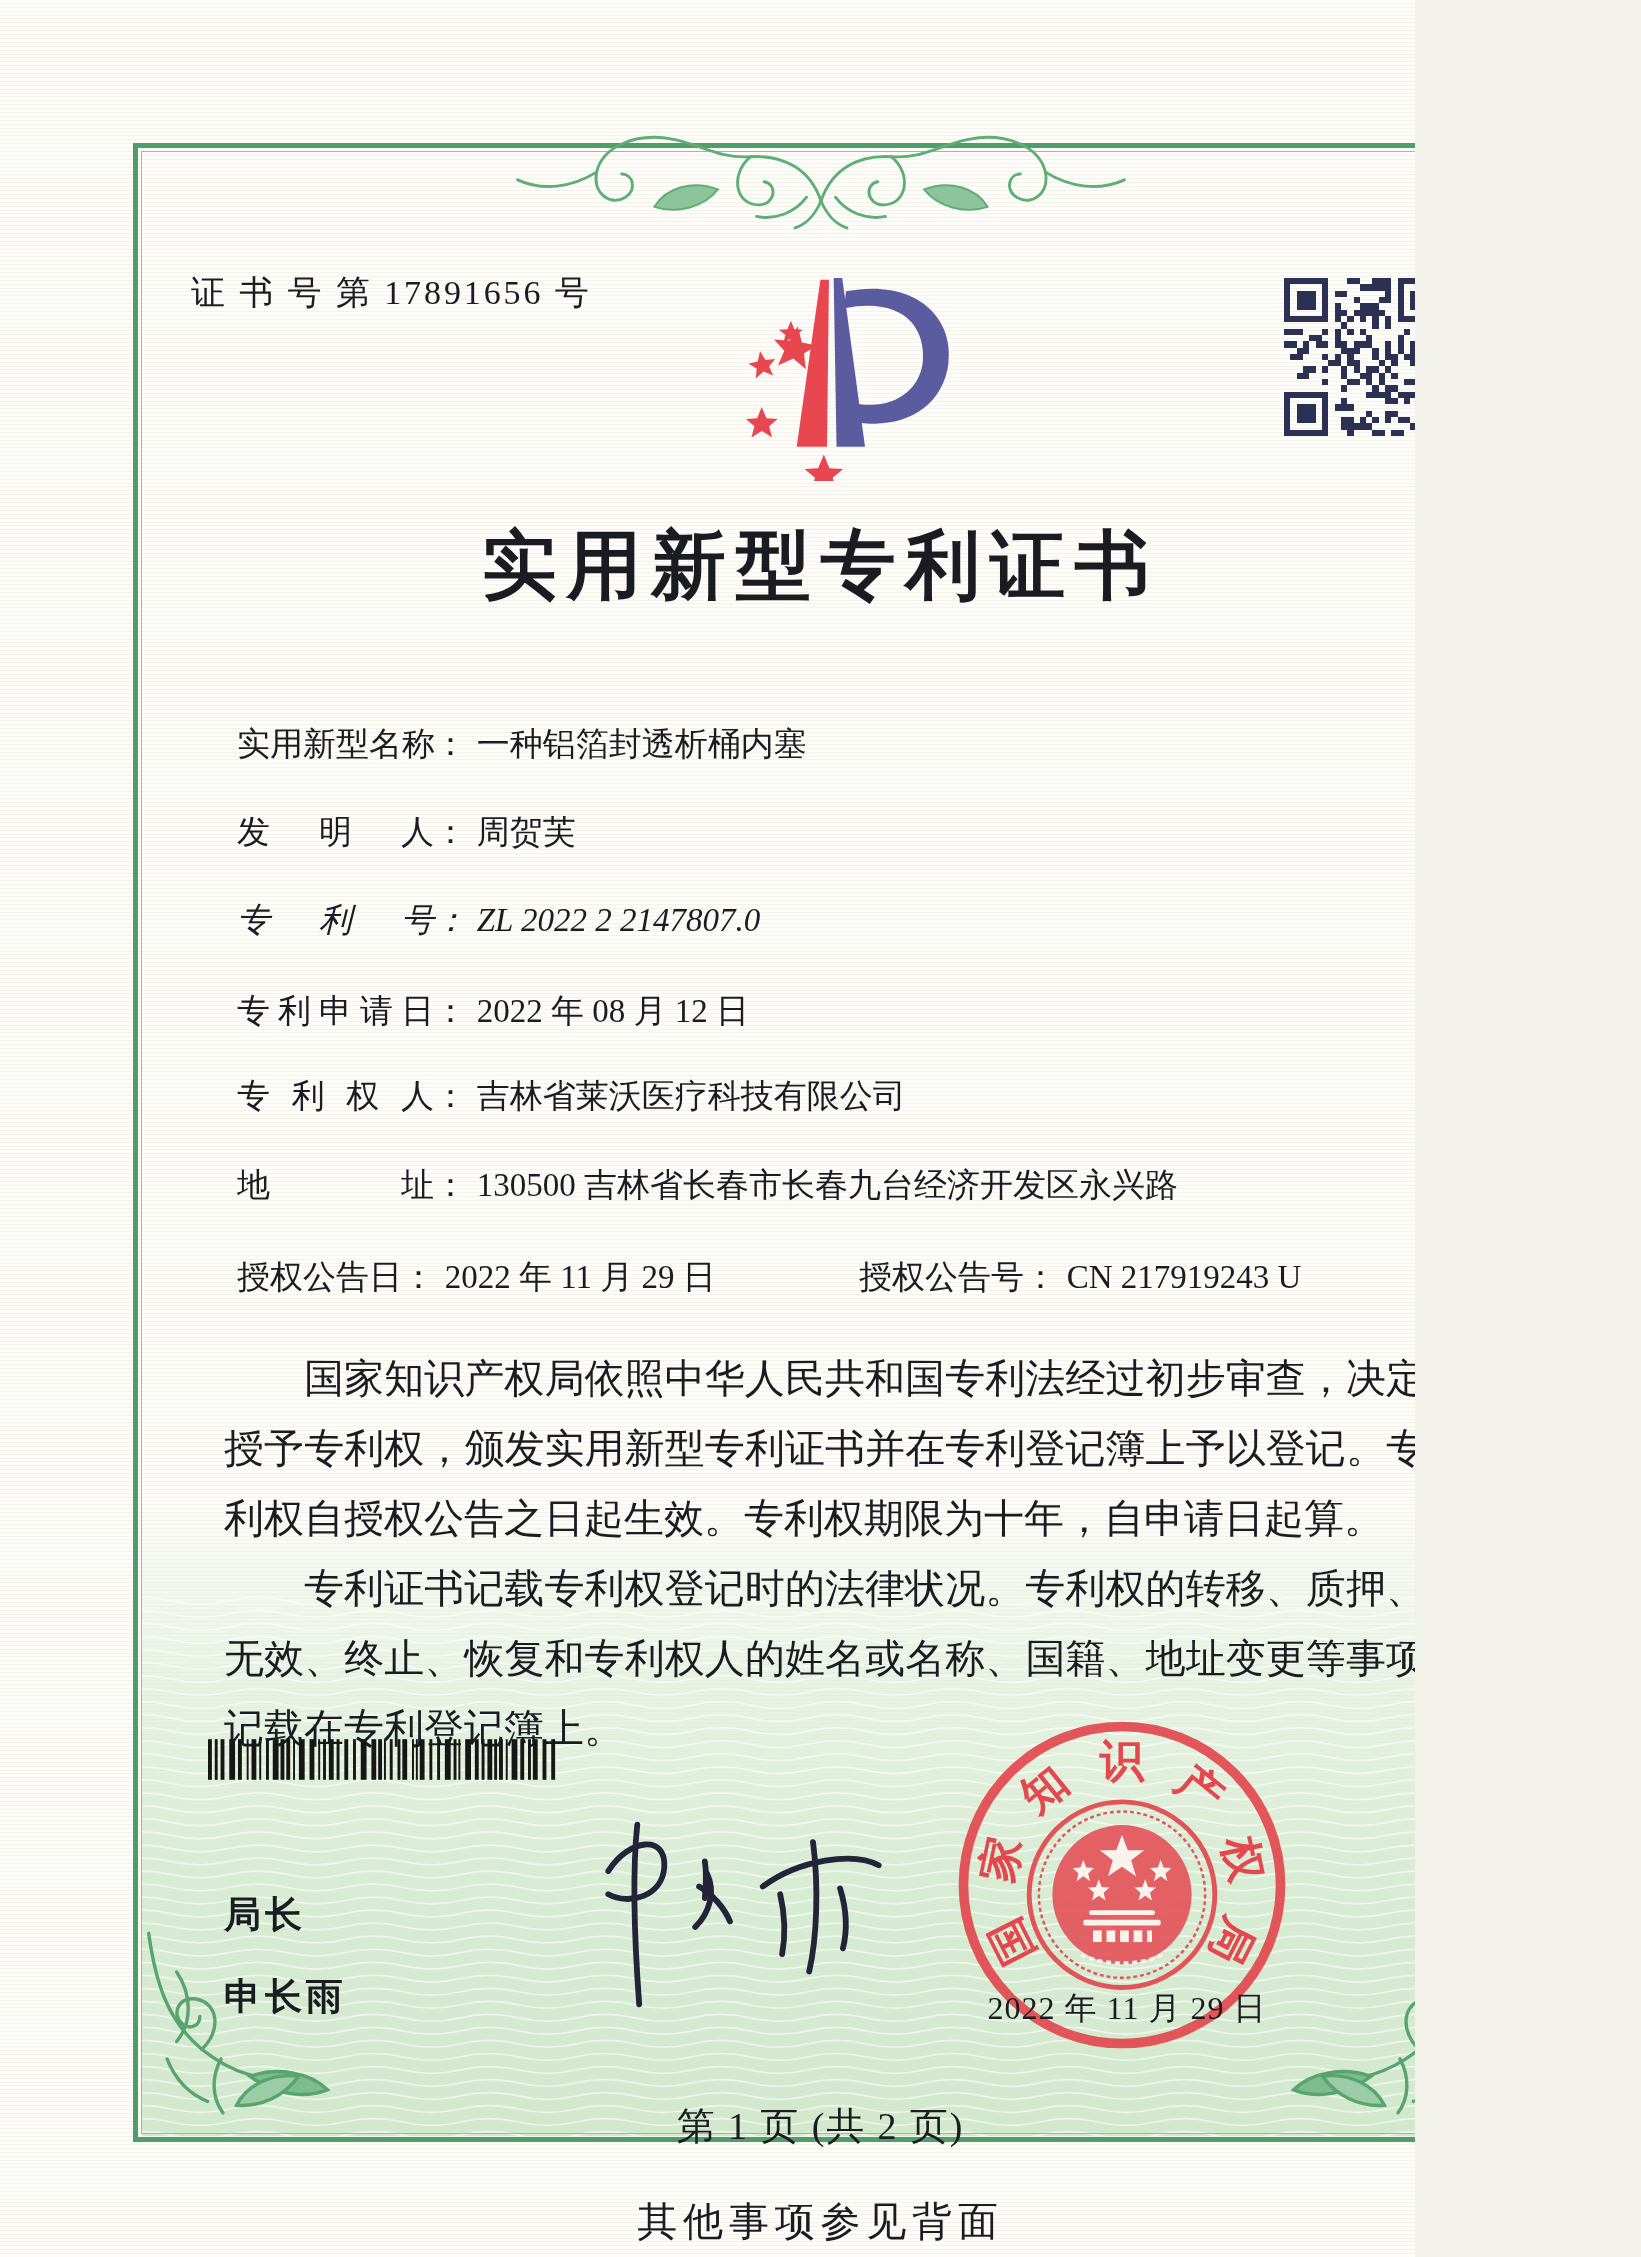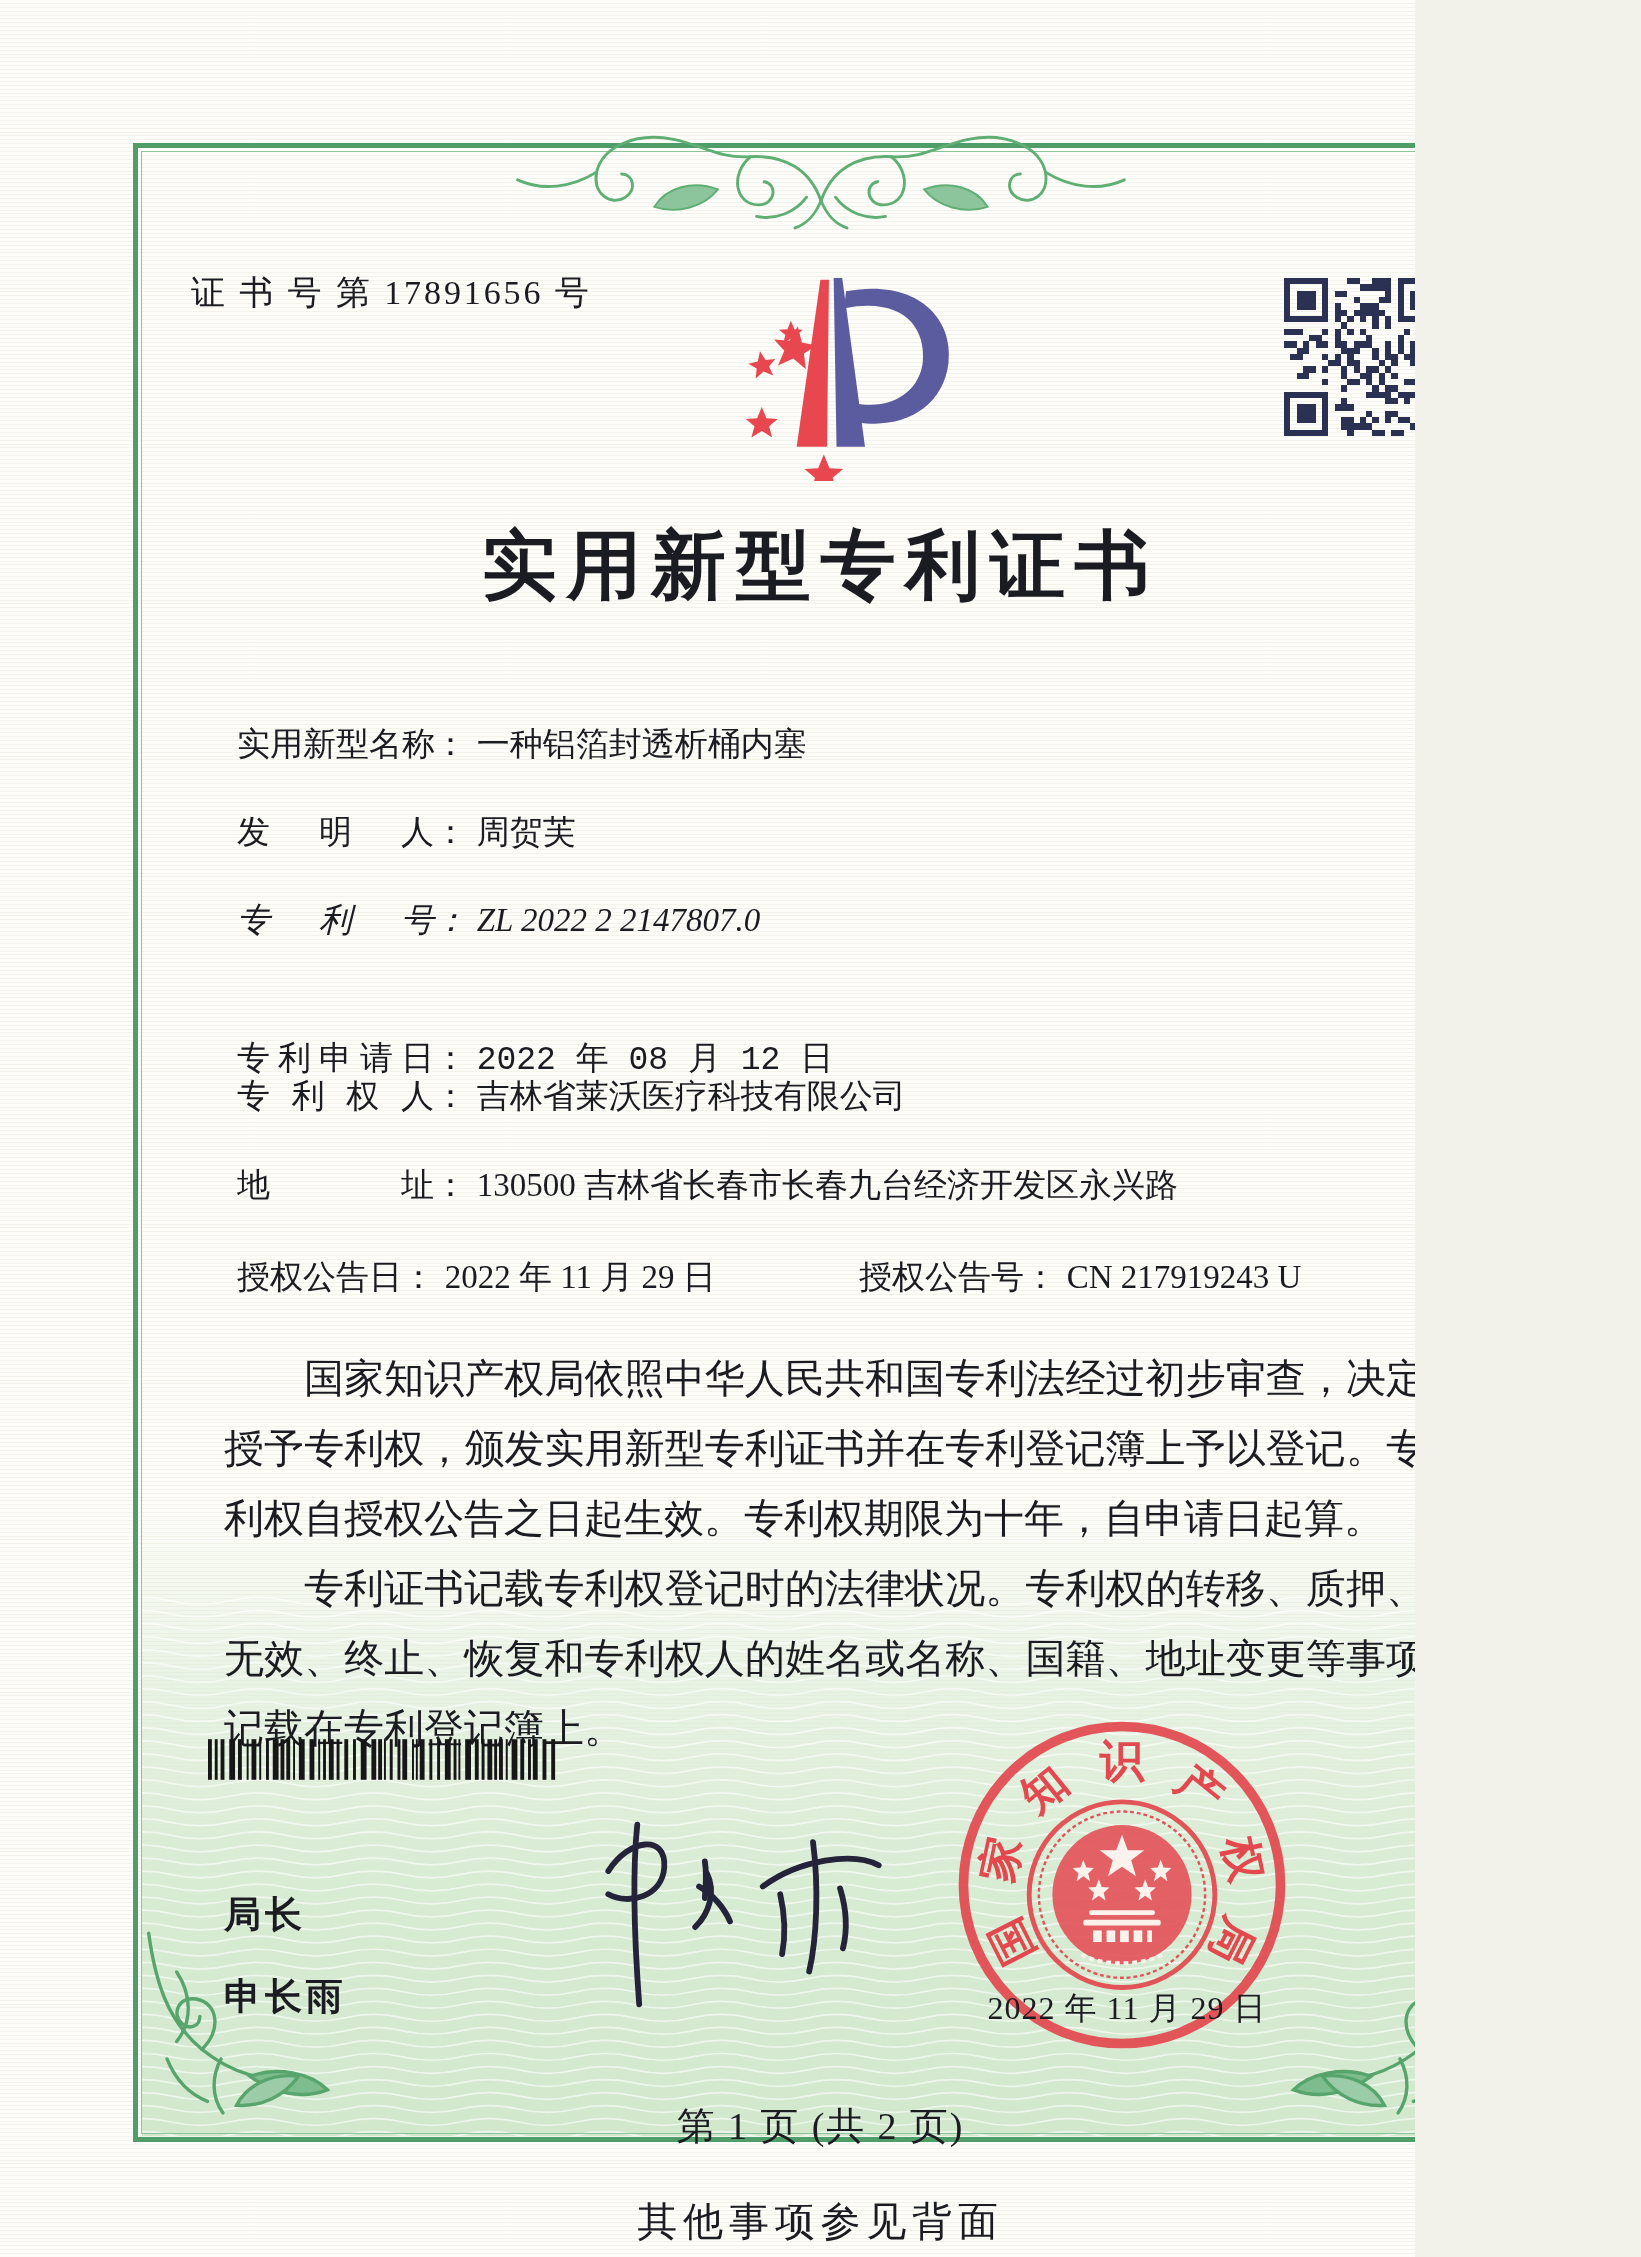--- a/index.html
+++ b/index.html
@@ -431,21 +431,21 @@
 
   <div class="frow" style="top:722px;">
     <span class="flabel">实用新型名称</span><span class="fcolon">：</span><span class="fvalue">一种铝箔封透析桶内塞</span>
   </div>
   <div class="frow" style="top:810px;">
     <span class="flabel">发明人</span><span class="fcolon">：</span><span class="fvalue">周贺芙</span>
   </div>
   <div class="frow" style="top:898px;font-style:italic;">
     <span class="flabel">专利号</span><span class="fcolon">：</span><span class="fvalue">ZL 2022 2 2147807.0</span>
   </div>
-  <div class="frow" style="top:1036px;font-family:Liberation Mono, monospace;">
+  <div class="frow" style="top:989px;">
     <span class="flabel">专利申请日</span><span class="fcolon">：</span><span class="fvalue">2022 年 08 月 12 日</span>
   </div>
   <div class="frow" style="top:1074px;">
     <span class="flabel">专利权人</span><span class="fcolon">：</span><span class="fvalue">吉林省莱沃医疗科技有限公司</span>
   </div>
   <div class="frow" style="top:1163px;">
     <span class="flabel">地址</span><span class="fcolon">：</span><span class="fvalue">130500  吉林省长春市长春九台经济开发区永兴路</span>
   </div>
   <div class="frow2" style="left:237px;top:1255px;">
     <span>授权公告日</span><span>：</span><span class="fvalue">2022 年 11 月 29 日</span>

